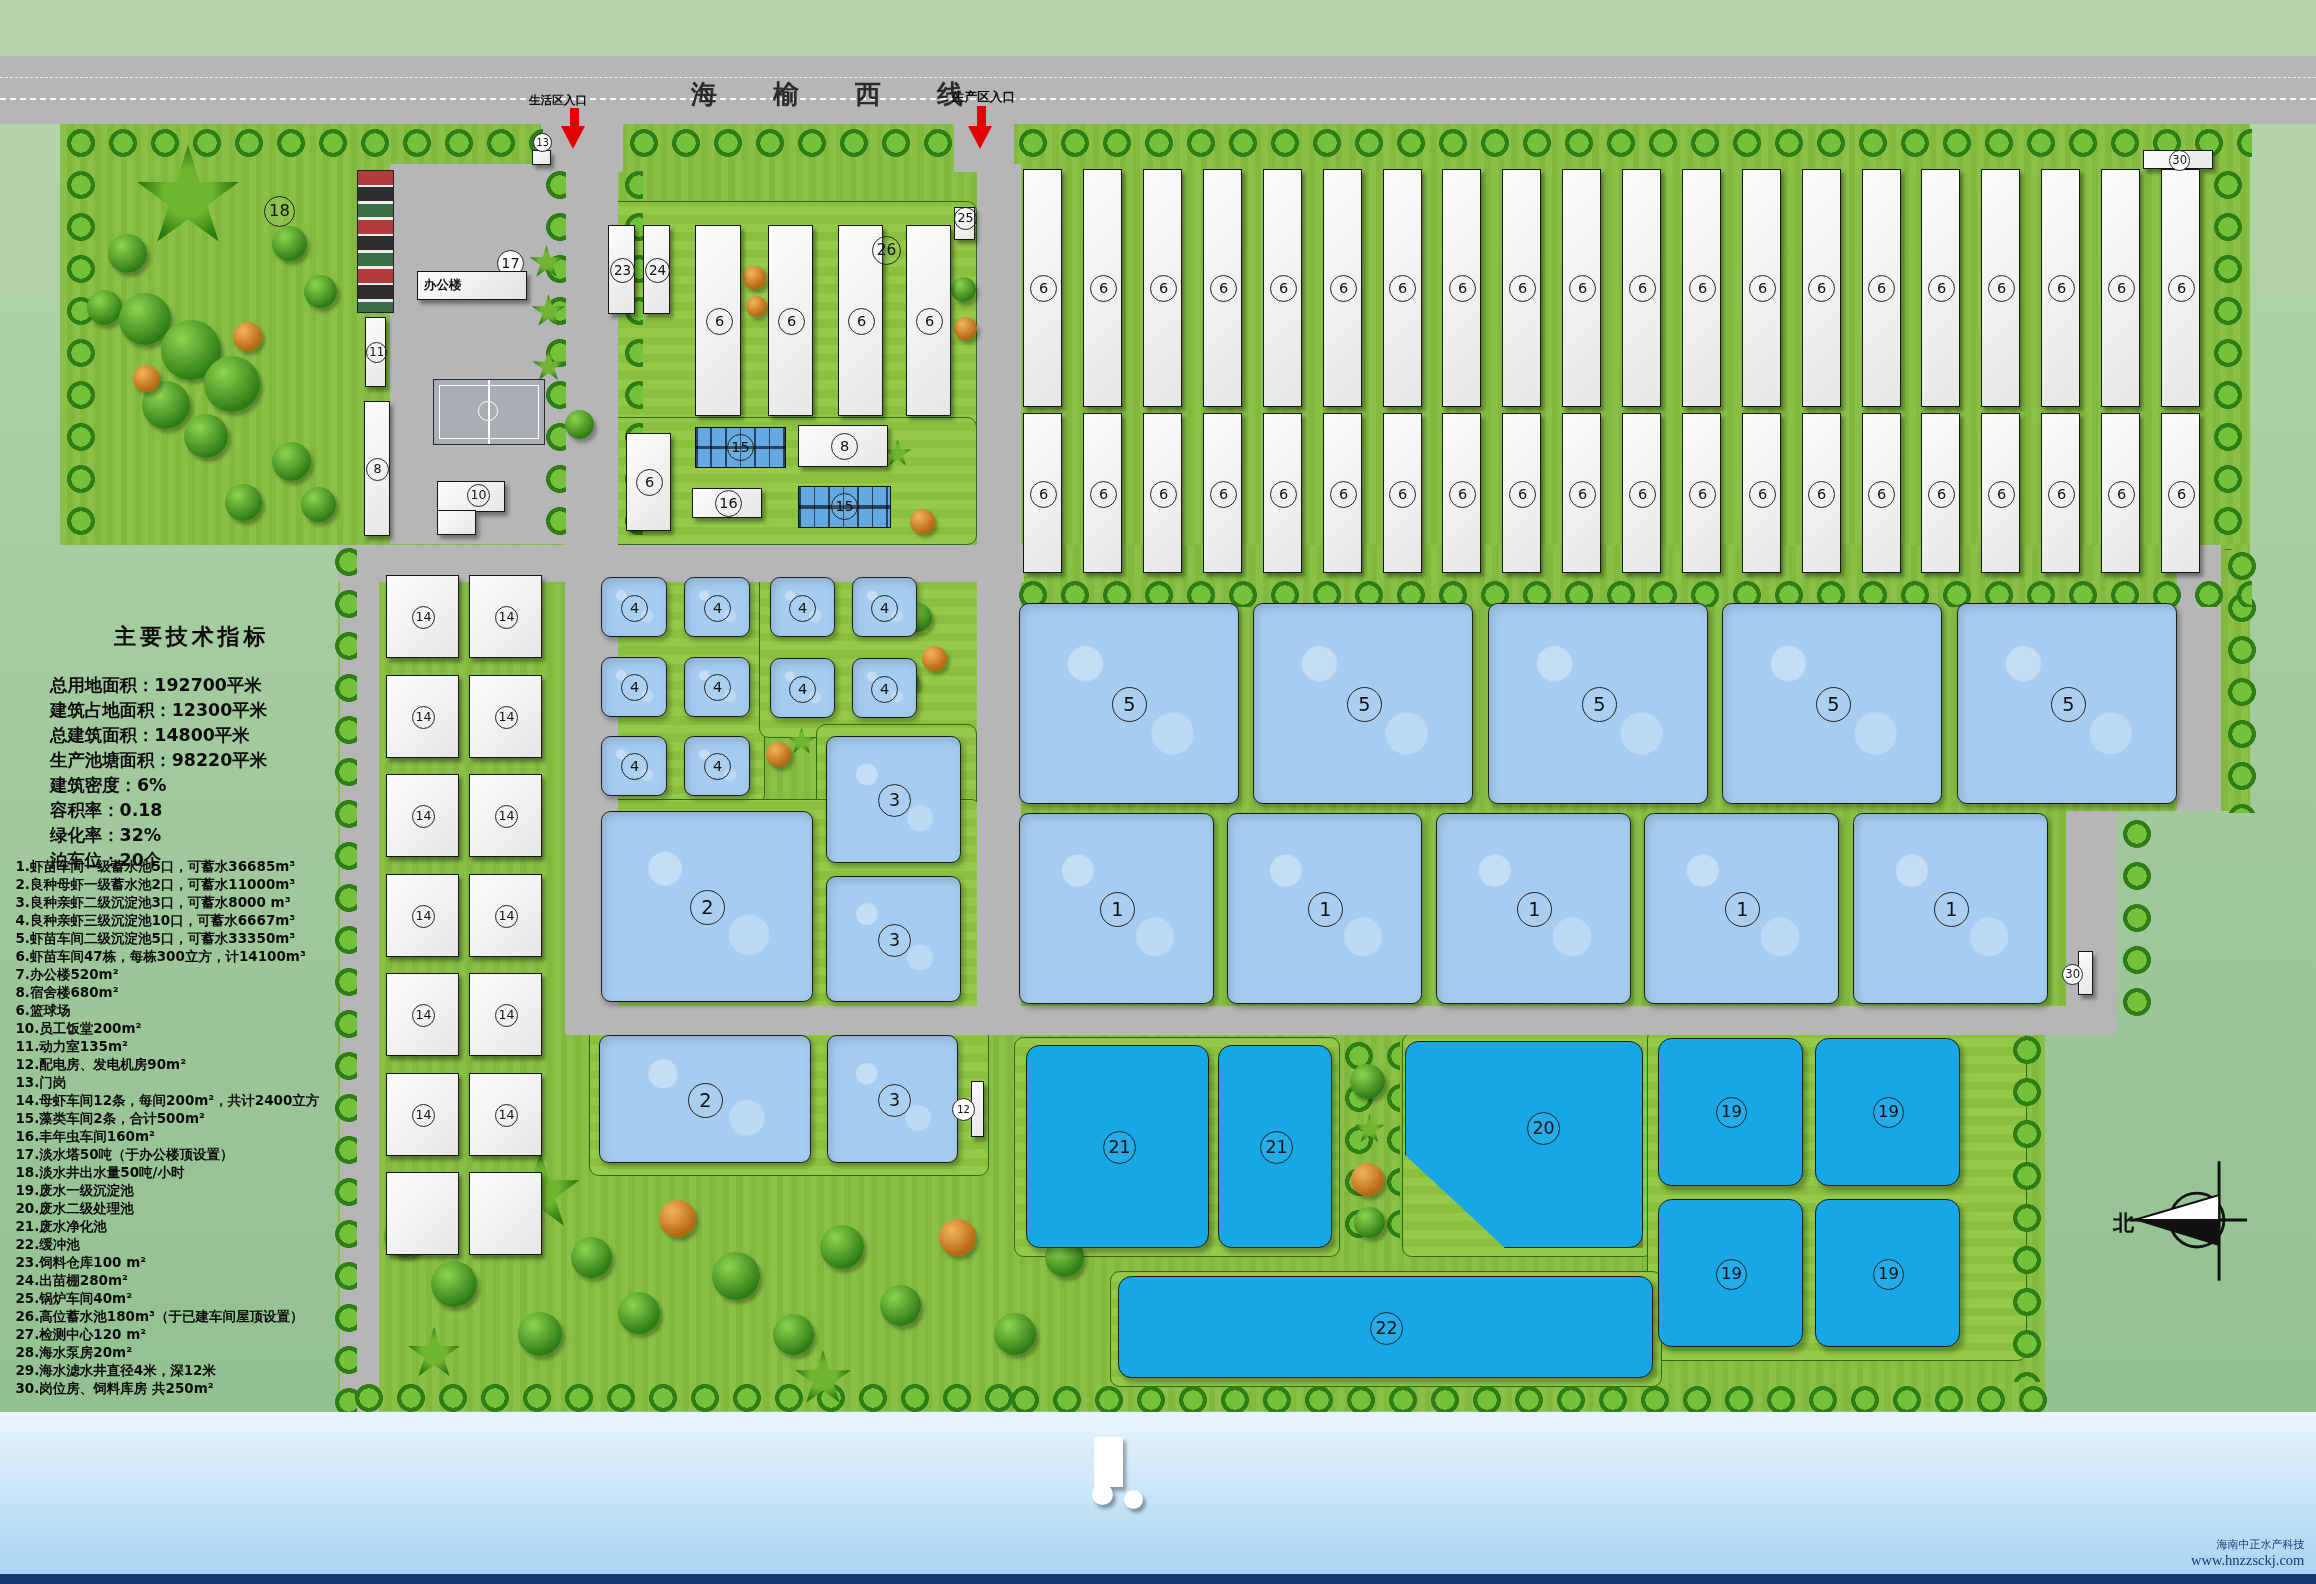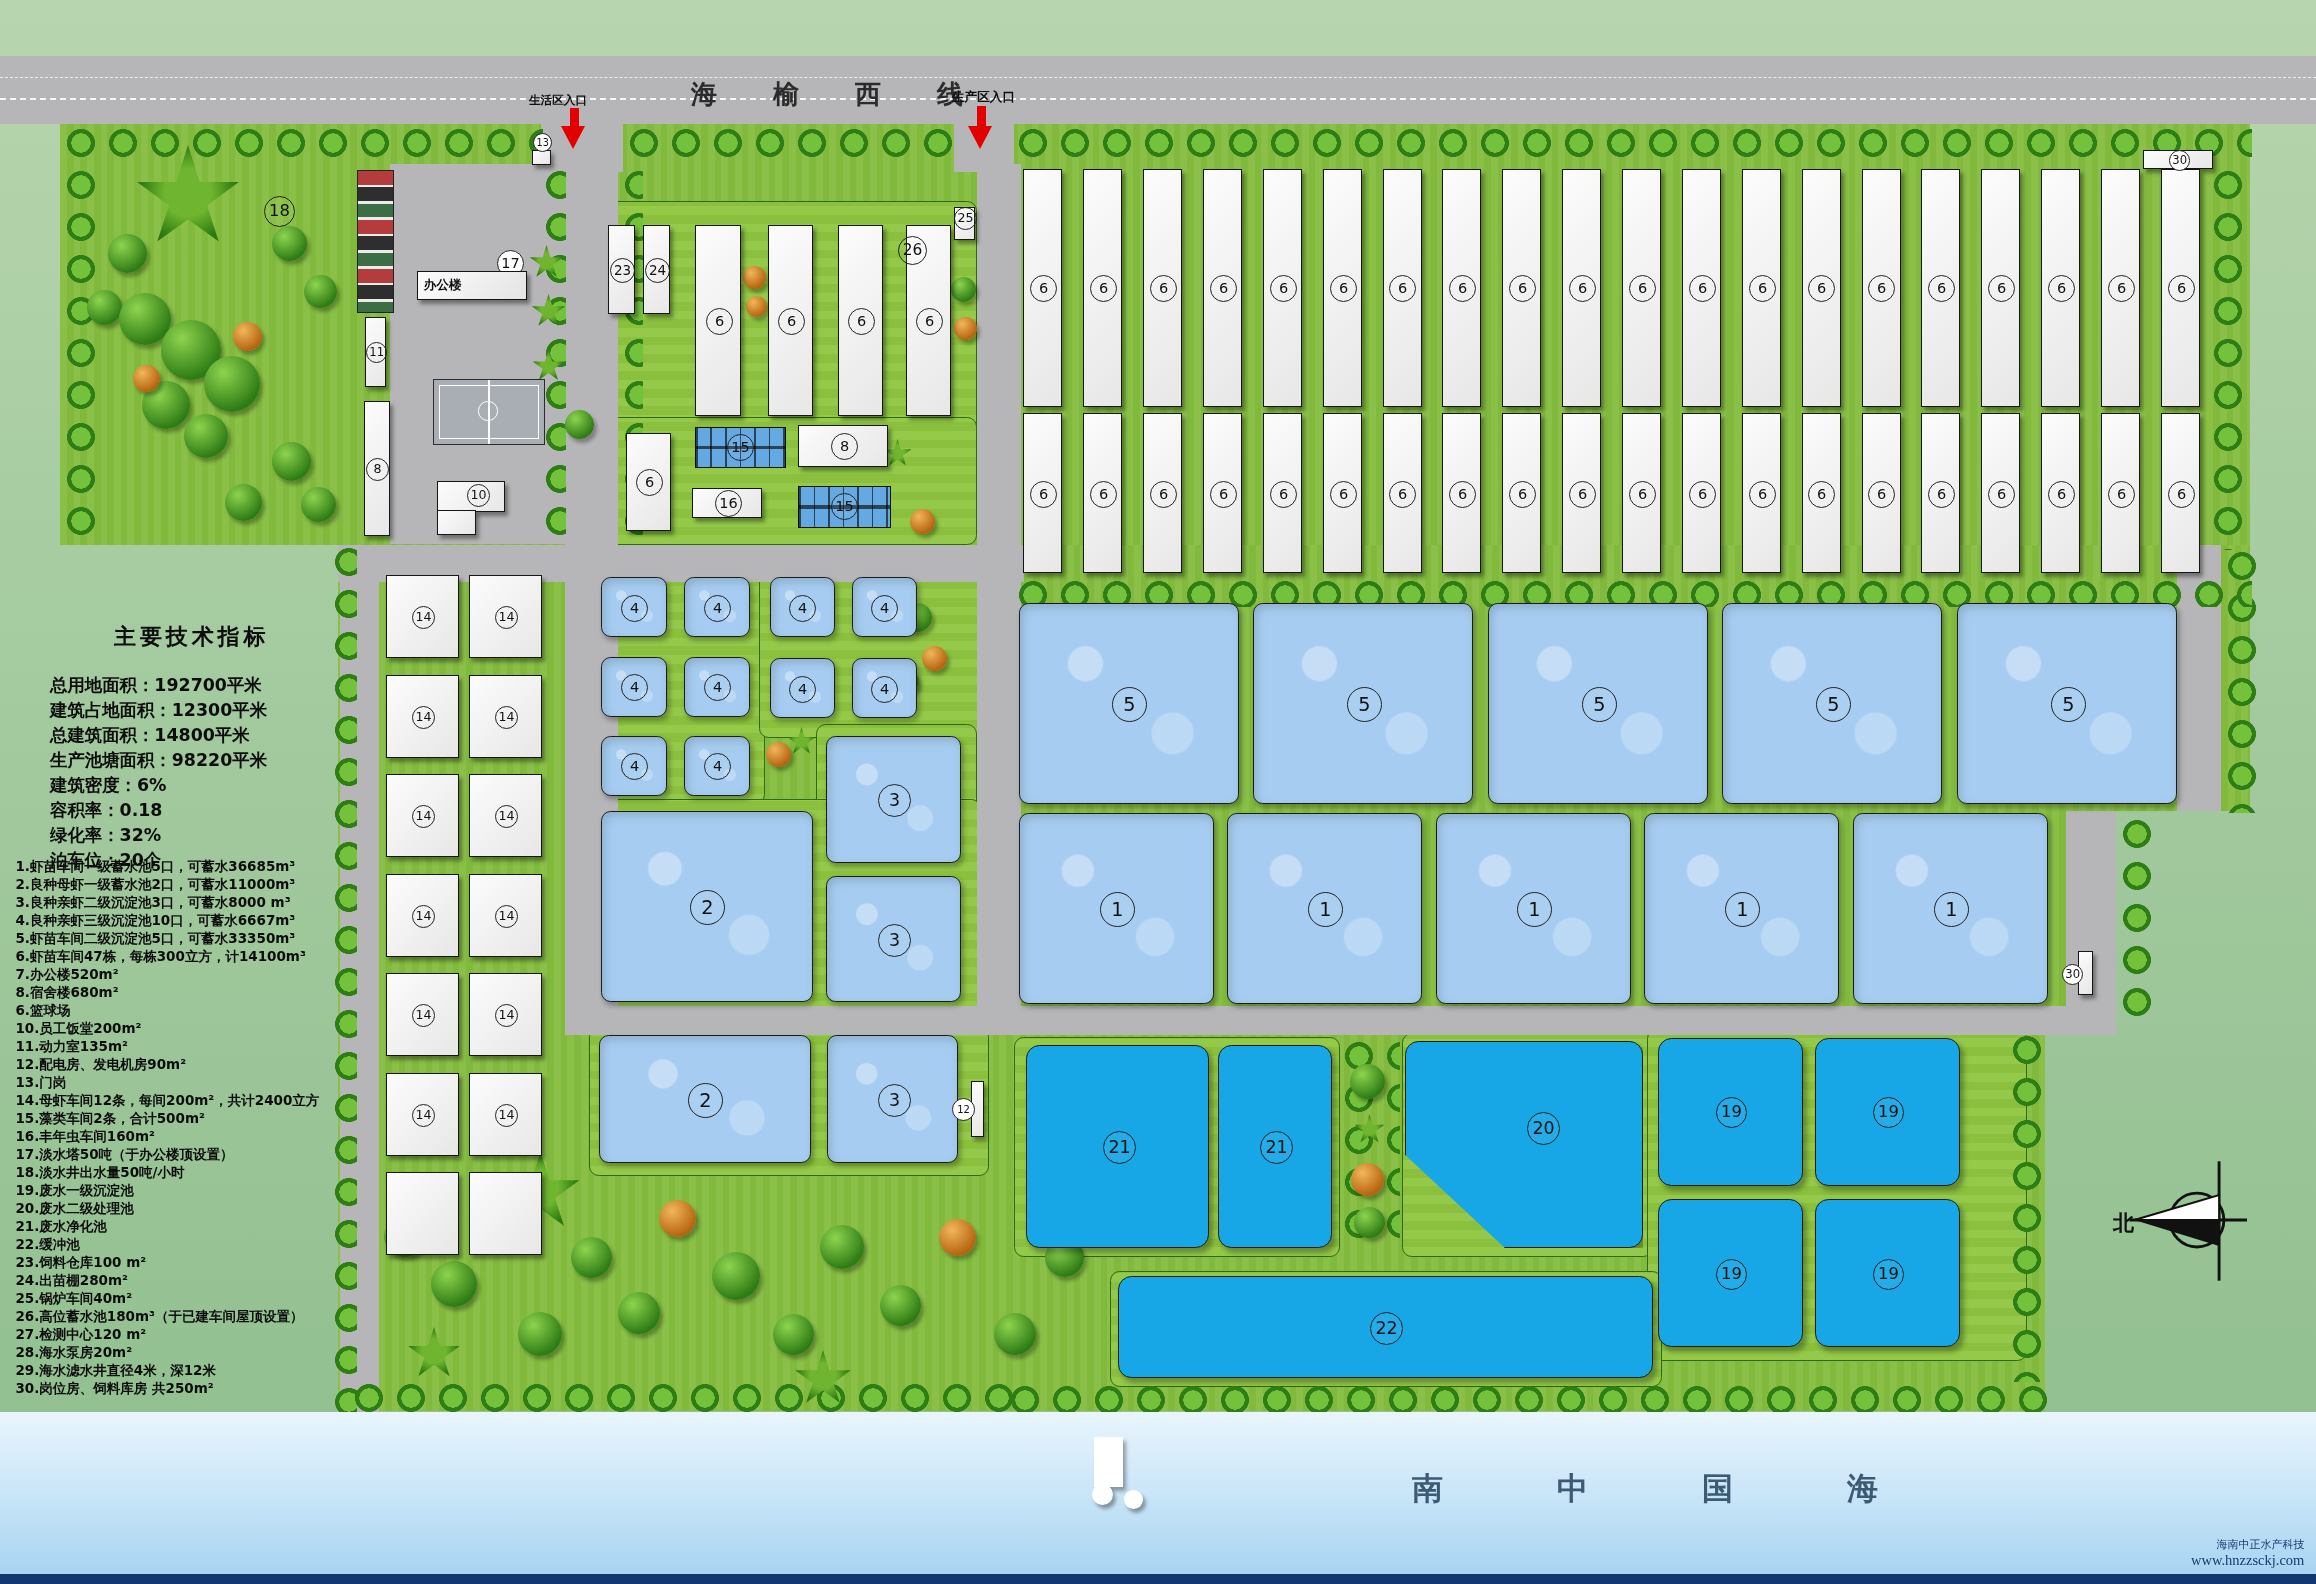--- a/index.html
+++ b/index.html
@@ -370,33 +370,32 @@
       <div class="bldg" style="position: absolute; left: 469px; top: 1073px; width: 73px; height: 83px;"></div>
       <div class="lbl" style="position: absolute; left: 495px; top: 1104px; width: 21px; height: 21px; font-size: 12.6px;">14</div>
       <div class="bldg" style="position: absolute; left: 469px; top: 1172px; width: 73px; height: 83px;"></div>
       <div class="lbl" style="position: absolute; left: 264px; top: 196px; width: 29px; height: 29px; font-size: 16.4px;">18</div>
       <div class="lbl fill" style="position: absolute; left: 533px; top: 133px; width: 17.4px; height: 17.4px; font-size: 9.7px;">13</div>
       <div class="lbl fill" style="position: absolute; left: 497px; top: 250px; width: 25px; height: 25px; font-size: 14.5px;">17</div>
       <div class="lbl" style="position: absolute; left: 444px; top: 276px; width: 19.3px; height: 19.3px; font-size: 11.6px;">7</div>
       <div class="lbl" style="position: absolute; left: 473px; top: 275px; width: 21px; height: 21px; font-size: 12.6px;">27</div>
       <div class="lbl fill" style="position: absolute; left: 485px; top: 388px; width: 21px; height: 21px; font-size: 12.6px;">9</div>
       <div class="lbl" style="position: absolute; left: 467px; top: 484px; width: 21px; height: 21px; font-size: 12.6px;">10</div>
-      <div class="lbl" style="position: absolute; left: 898px; top: 236px; width: 27px; height: 27px; font-size: 15.4px;">26</div>
+      <div class="lbl" style="position: absolute; left: 872px; top: 236px; width: 27px; height: 27px; font-size: 15.4px;">26</div>
       <div class="lbl" style="position: absolute; left: 954px; top: 207px; width: 21px; height: 21px; font-size: 12.6px;">25</div>
       <div class="lbl" style="position: absolute; left: 727px; top: 434px; width: 25px; height: 25px; font-size: 14.5px;">15</div>
       <div class="lbl" style="position: absolute; left: 831px; top: 493px; width: 25px; height: 25px; font-size: 14.5px;">15</div>
       <div class="lbl fill" style="position: absolute; left: 952px; top: 1098px; width: 21px; height: 21px; font-size: 10px;">12</div>
       <div class="lbl fill" style="position: absolute; left: 2169px; top: 150px; width: 19.3px; height: 19.3px; font-size: 11.6px;">30</div>
       <div class="lbl fill" style="position: absolute; left: 2062px; top: 964px; width: 19.3px; height: 19.3px; font-size: 11.6px;">30</div>
       <div class="lbl fill" style="position: absolute; left: 1056px; top: 1439px; width: 27px; height: 27px; font-size: 15.4px;">28</div>
       <div class="lbl fill" style="position: absolute; left: 1130px; top: 1449px; width: 27px; height: 27px; font-size: 15.4px;">29</div>
     </div>
 
   <div id="sea"></div>
-  <div id="sealabel">南中国海</div>
   <div class="seadeco" style="left:1094px;top:1437px;width:29px;height:50px;"></div>
   <div class="seadeco" style="left:1092px;top:1484px;width:21px;height:21px;border-radius:50%;"></div>
   <div class="seadeco" style="left:1124px;top:1490px;width:19.3px;height:19.3px;border-radius:50%;"></div>
   <div id="navybar"></div>
   <div id="wm">
     <div class="l1">海南中正水产科技</div>
     <div class="l2">www.hnzzsckj.com</div>
   </div>
 
 

